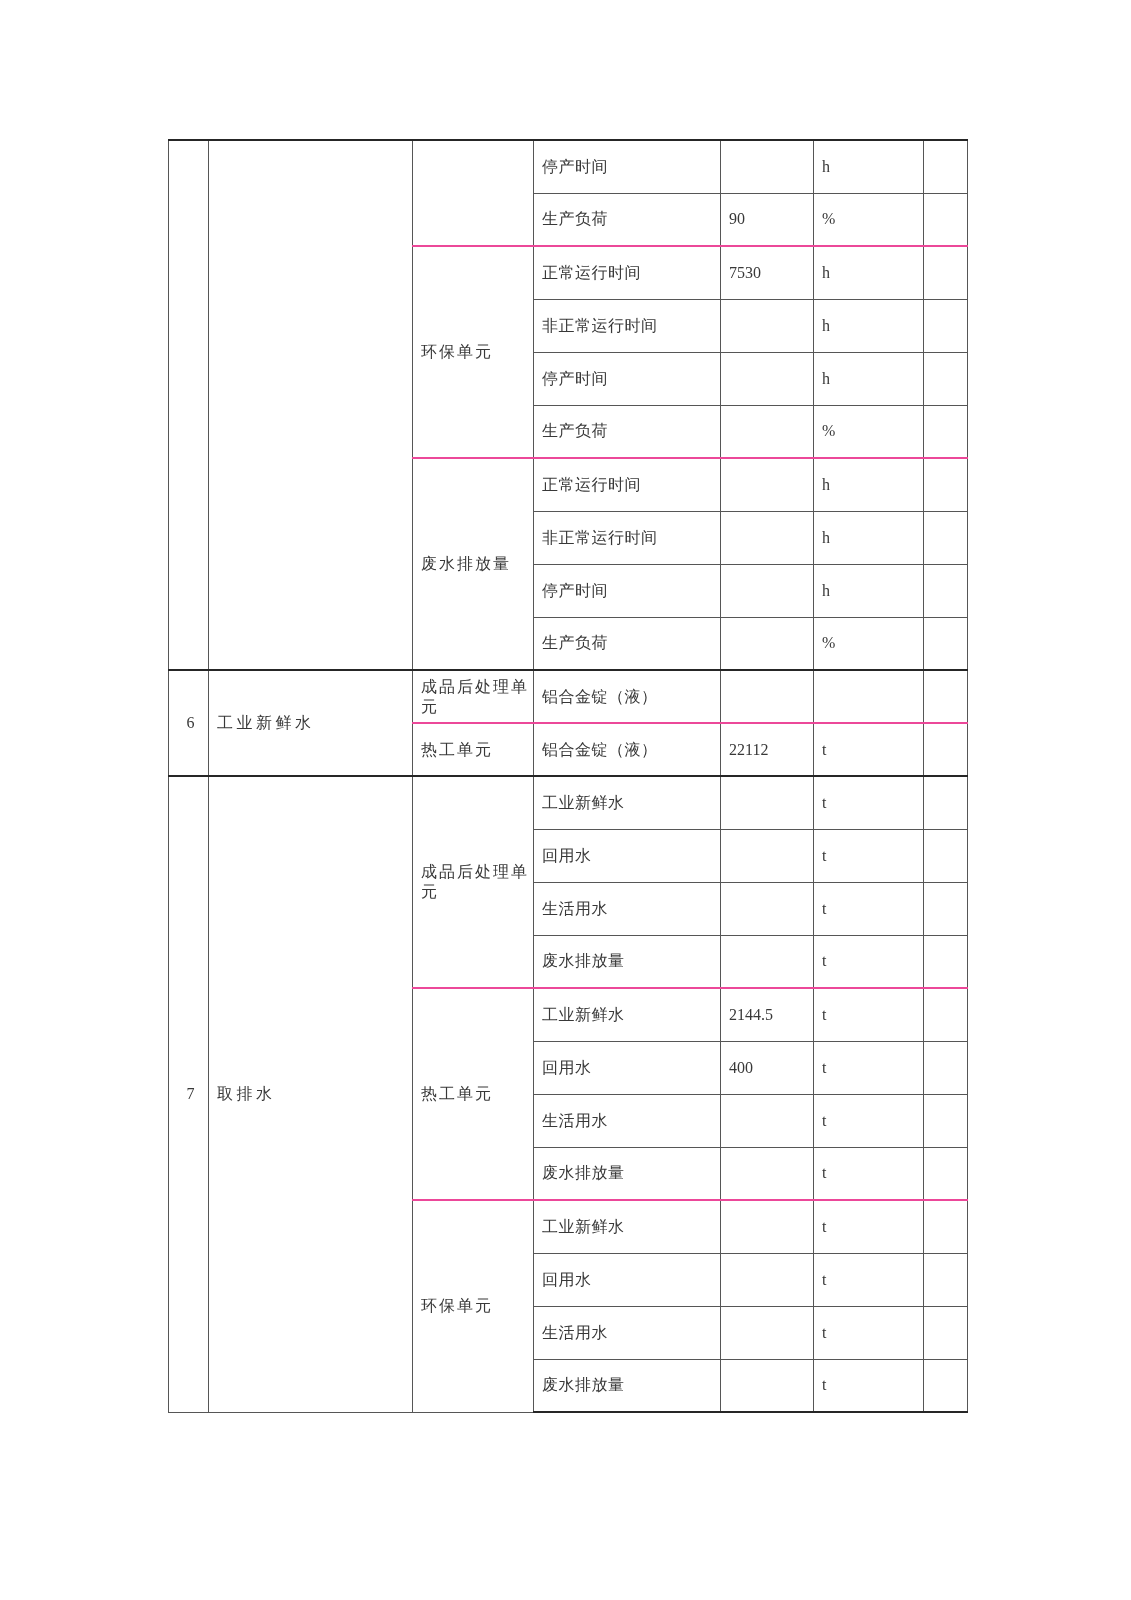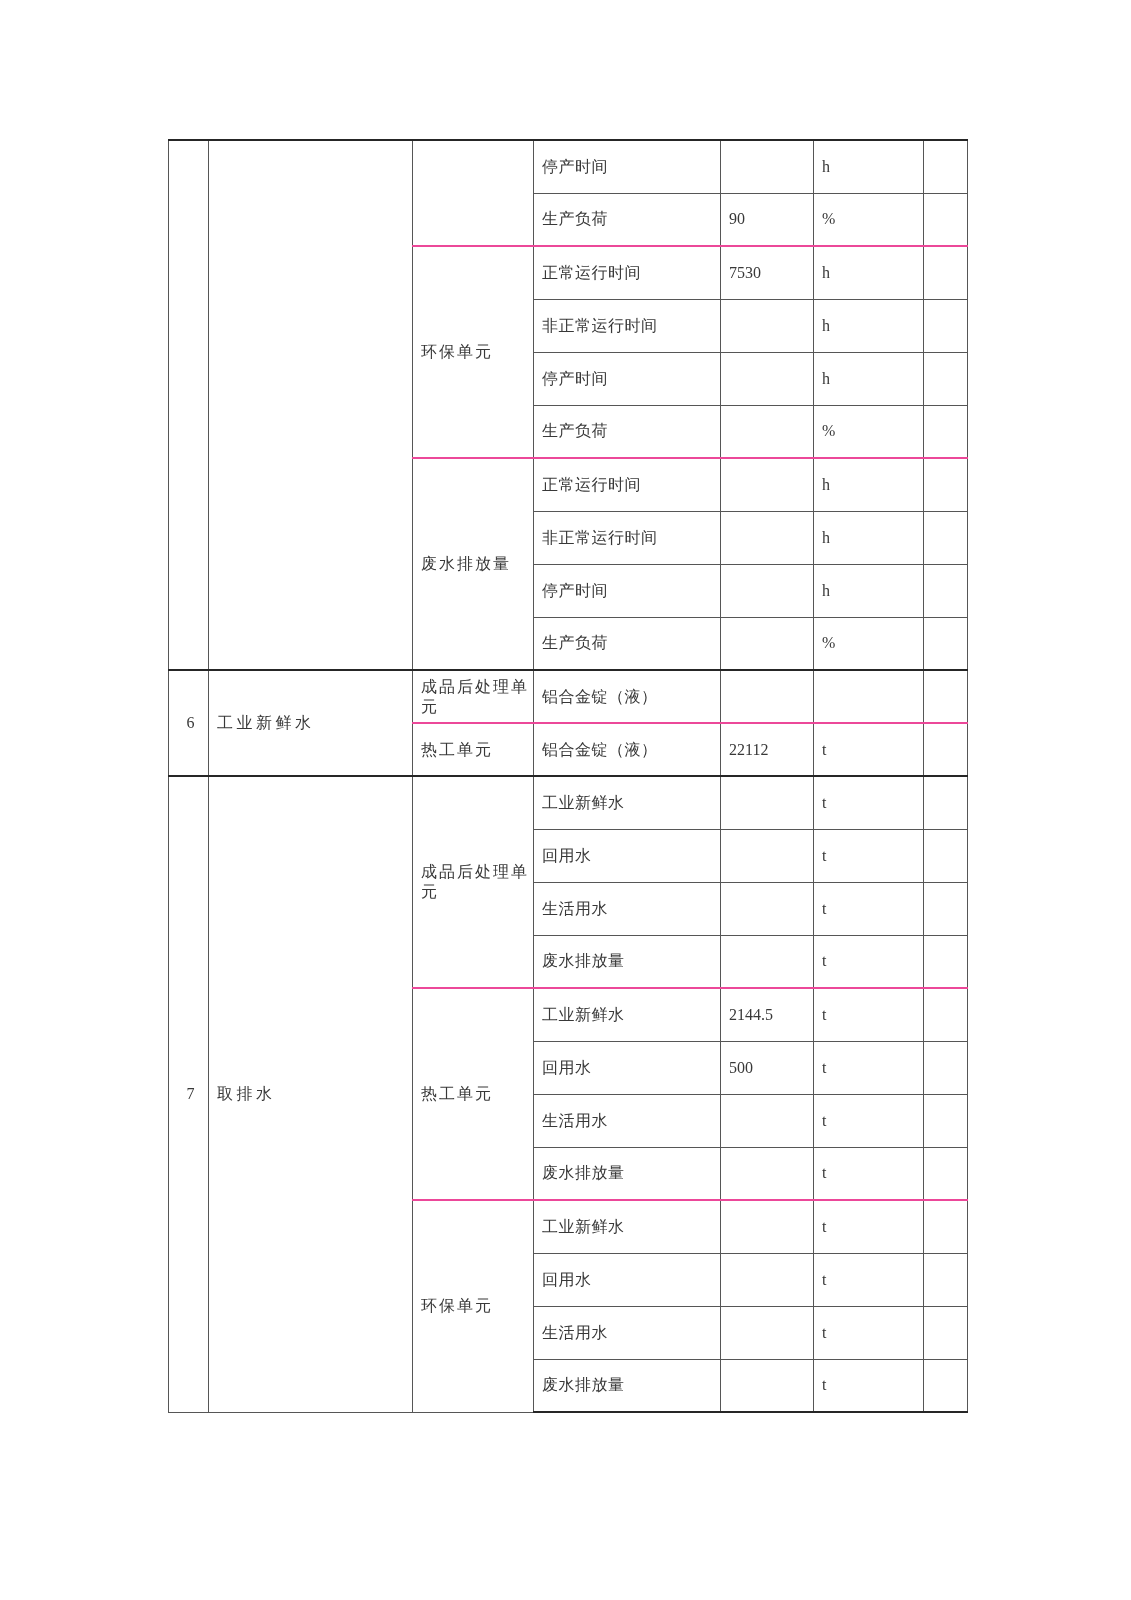--- a/index.html
+++ b/index.html
@@ -171,21 +171,21 @@
       </tr>
       <tr class="u-top">
         <td class="c3" rowspan="4">热工单元</td>
         <td class="c4">工业新鲜水</td>
         <td class="c5">2144.5</td>
         <td class="c6">t</td>
         <td class="c7"></td>
       </tr>
       <tr>
         <td class="c4">回用水</td>
-        <td class="c5">500</td>
+        <td class="c5">400</td>
         <td class="c6">t</td>
         <td class="c7"></td>
       </tr>
       <tr>
         <td class="c4">生活用水</td>
         <td class="c5"></td>
         <td class="c6">t</td>
         <td class="c7"></td>
       </tr>
       <tr>

